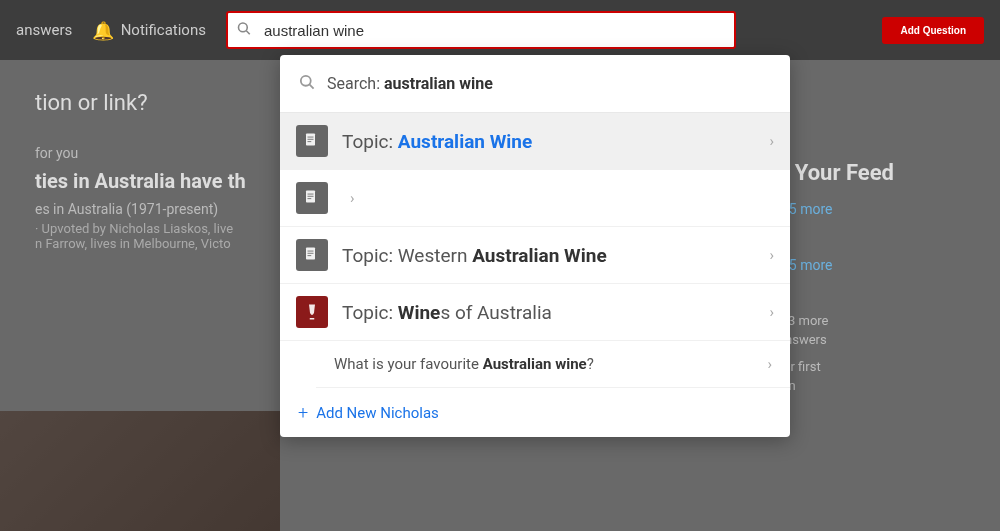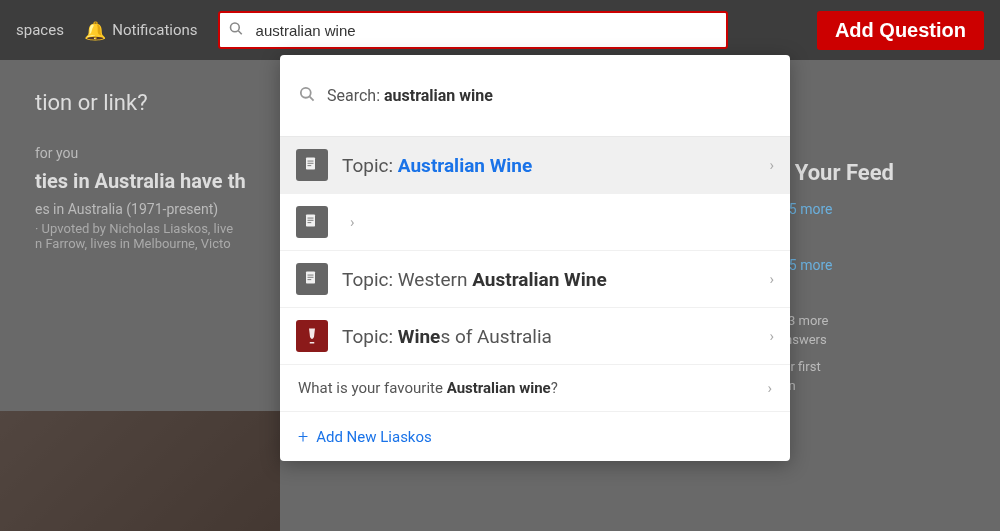--- a/index.html
+++ b/index.html
@@ -68,21 +68,21 @@
       color: #888;
       font-size: 15px;
     }
 
     .add-question-btn {
       background: #c00;
       color: #fff;
       border: none;
       border-radius: 3px;
       padding: 8px 18px;
-      font-size: 20px;
+      font-size: 10px;
       font-weight: 600;
       cursor: pointer;
       margin-left: auto;
       white-space: nowrap;
     }
 
     
     .bg-content {
       position: absolute;
       top: 60px;
@@ -156,21 +156,21 @@
       background: #fff;
       border-radius: 4px;
       box-shadow: 0 4px 20px rgba(0,0,0,0.3);
       z-index: 100;
       overflow: hidden;
     }
 
     .dropdown-search-row {
       display: flex;
       align-items: center;
-      padding: 30px 18px;
+      padding: 18px 18px;
       border-bottom: 1px solid #e8e8e8;
       cursor: pointer;
     }
 
     .dropdown-search-icon {
       color: #999;
       font-size: 17px;
       margin-right: 12px;
     }
 
@@ -240,20 +240,21 @@
       font-size: 15px;
       margin-left: 8px;
     }
 
     .dropdown-question-row {
       display: flex;
       align-items: center;
       padding: 14px 18px;
       cursor: pointer;
       border-bottom: 1px solid #f0f0f0;
+      margin-left: 36px;
     }
 
     .question-text {
       flex: 1;
       font-size: 15px;
       color: #555;
     }
 
     .question-text strong {
       color: #333;
@@ -296,21 +297,21 @@
       background: rgba(80,60,50,0.6);
       display: flex;
       align-items: center;
       justify-content: center;
     }
   </style>
 </head>
 <body>
 
 <div class="header">
-  <span class="nav-spaces">spaces</span>
+  <span class="nav-spaces">answers</span>
 
   <div class="nav-notifications">
     <span class="bell-icon">🔔</span>
     <span>Notifications</span>
   </div>
 
   <div class="search-bar-wrapper">
     <span class="search-icon-header">
       <svg width="15" height="15" viewBox="0 0 24 24" fill="none" stroke="#888" stroke-width="2.5">
         <circle cx="11" cy="11" r="7"></circle>
@@ -418,15 +419,15 @@
 
   <div class="dropdown-question-row">
     <span class="question-text">
       What is your favourite <strong>Australian wine</strong>?
     </span>
     <span class="chevron-right">›</span>
   </div>
 
   <div class="dropdown-add-row">
     <span class="add-icon">+</span>
-    <span class="add-text">Add New Liaskos</span>
+    <span class="add-text">Add New Nicholas</span>
   </div>
 </div>
 
 </body></html>

